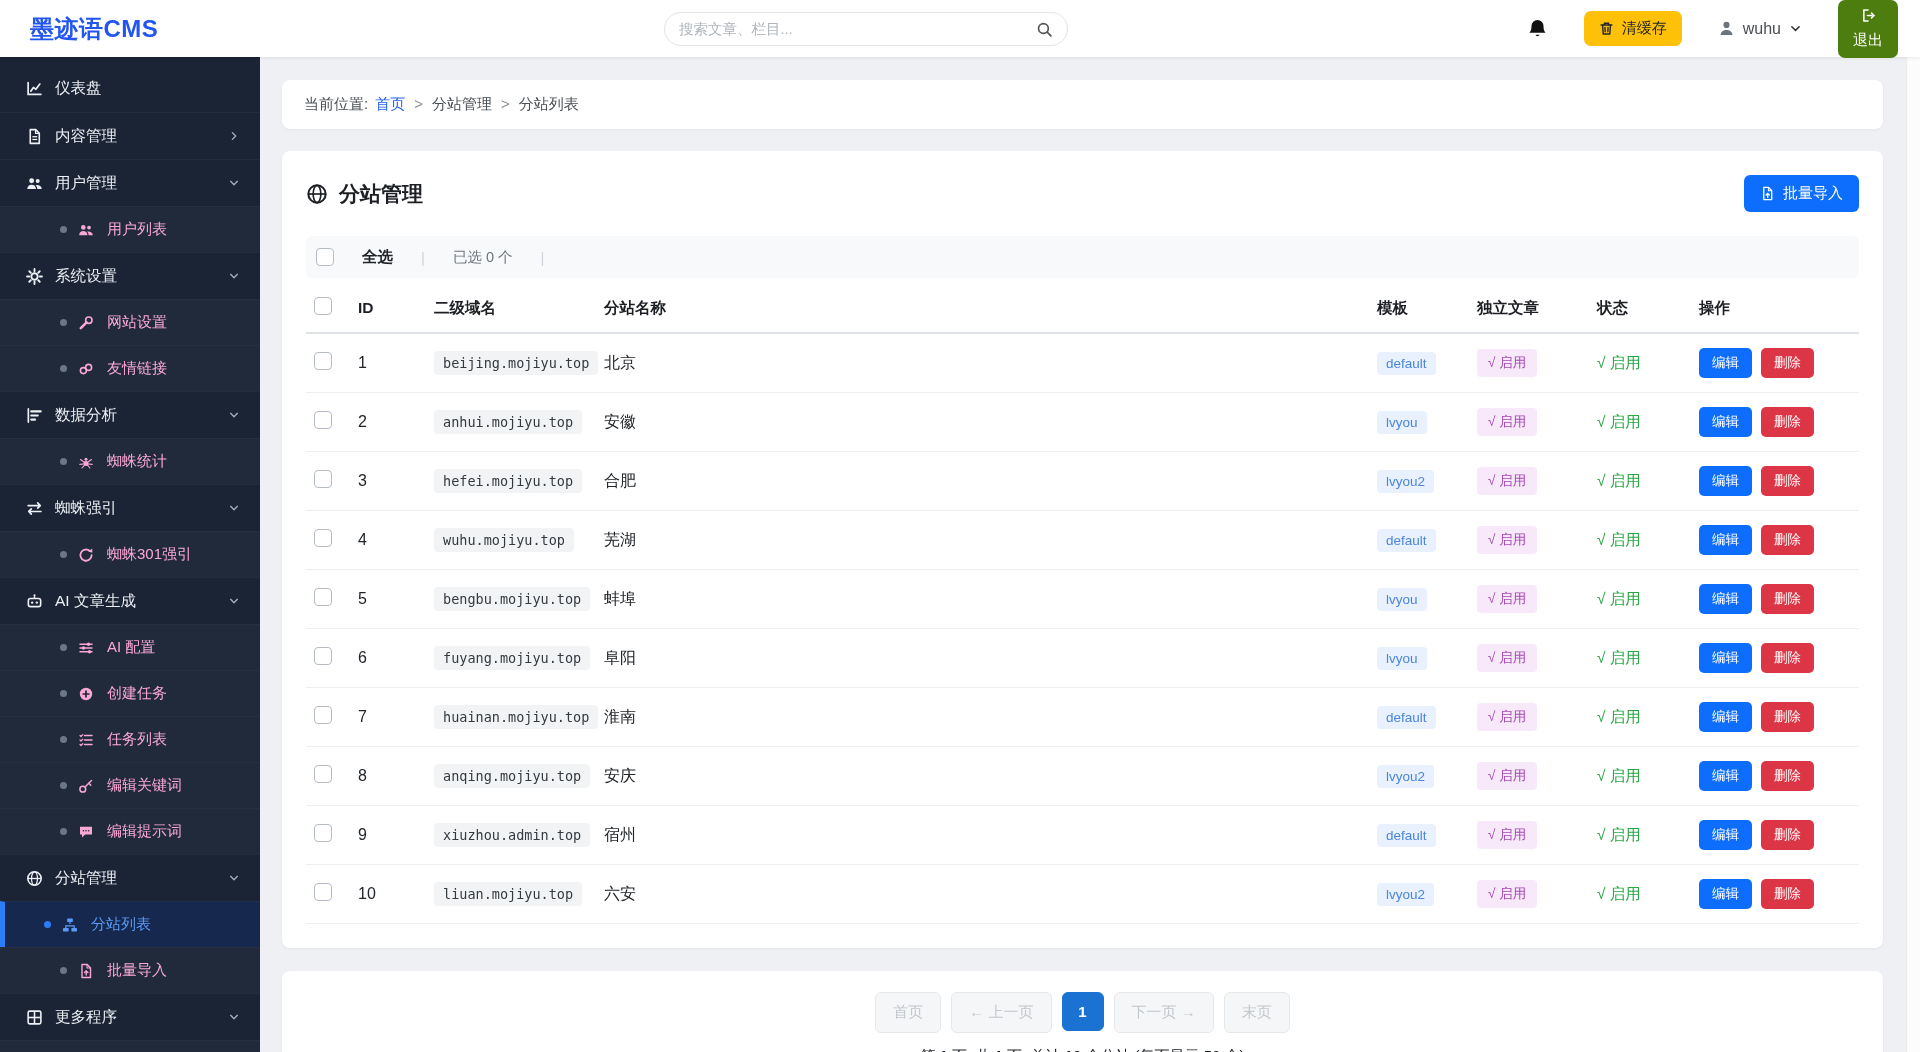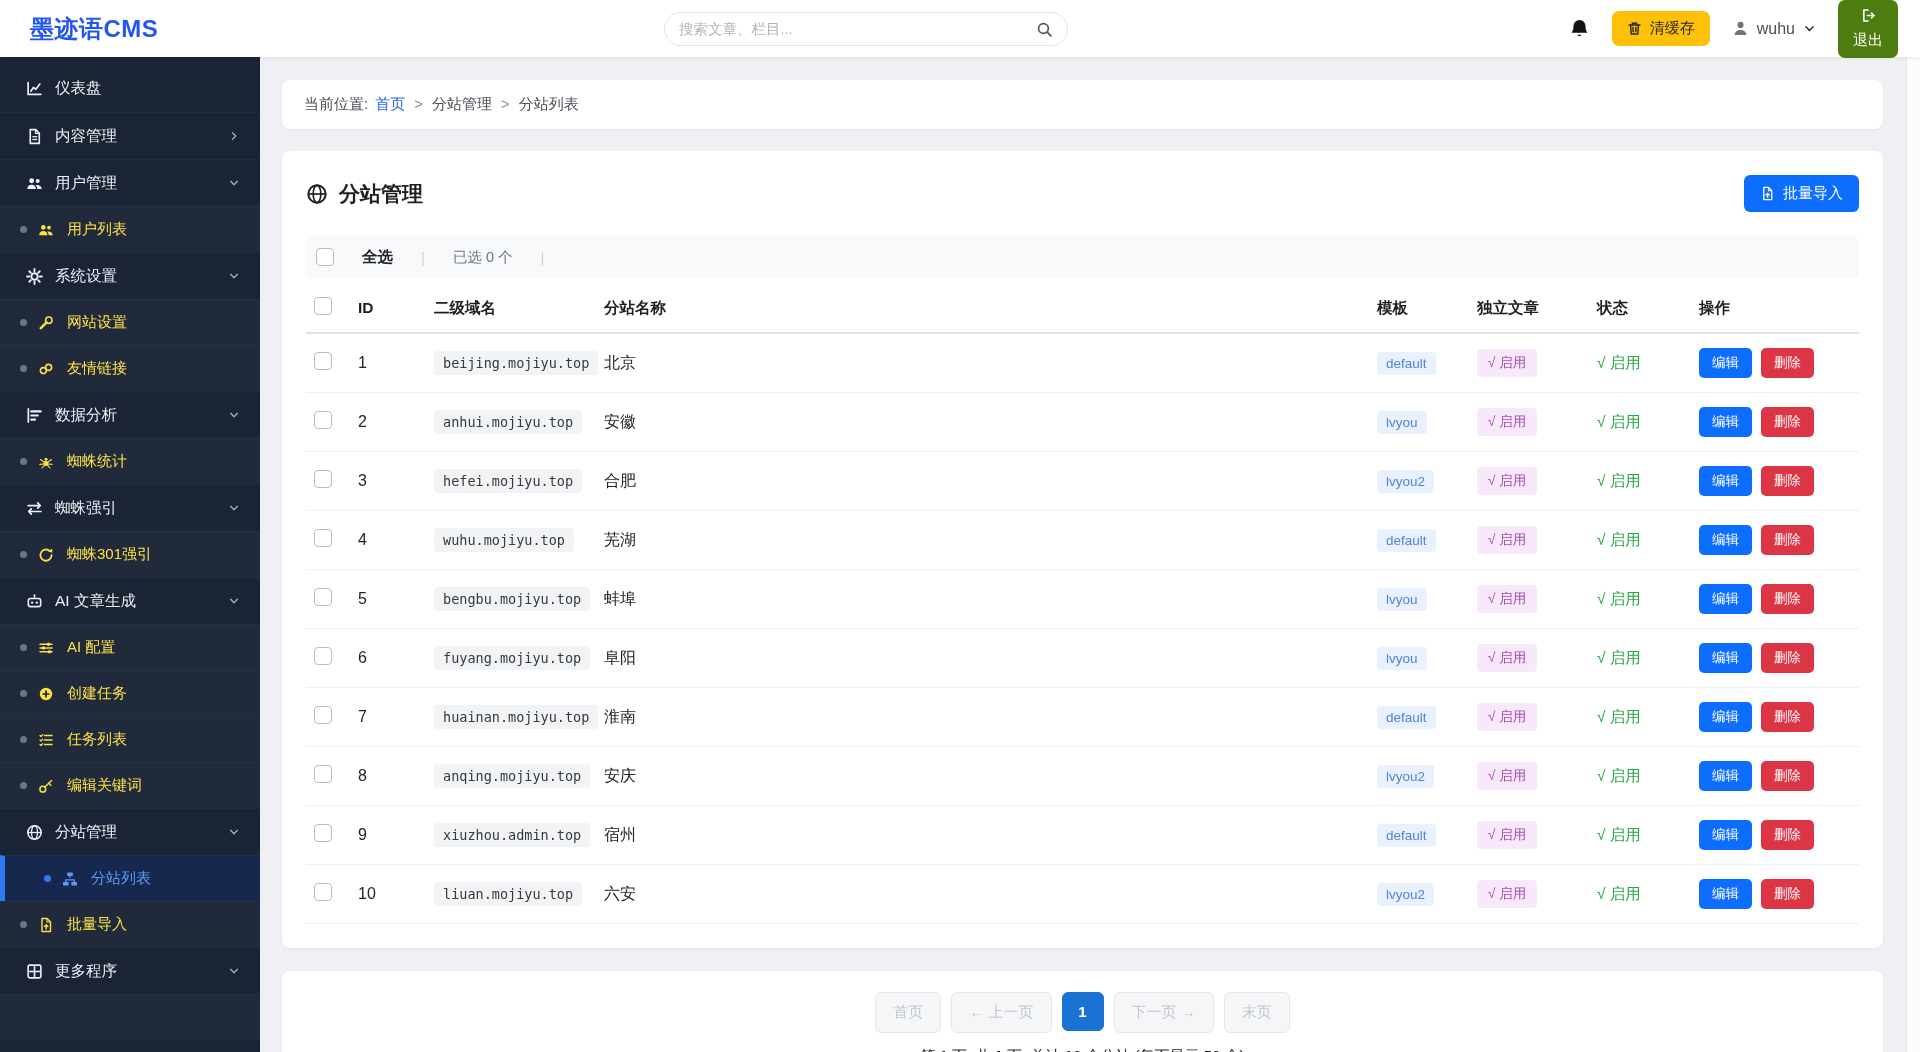--- a/index.html
+++ b/index.html
@@ -21,21 +21,21 @@
   }
   .logo { font-size: 24px; font-weight: 700; color: #2356f0; margin-left: 8px; cursor: pointer; letter-spacing: .5px; }
   .search {
     position: absolute; left: 664px; top: 12px; width: 404px; height: 34px;
     border: 1px solid #e2e4e8; border-radius: 17px;
     display: flex; align-items: center; padding: 0 14px; background: #fff;
   }
   .search input { flex: 1; border: none; outline: none; font-size: 14.5px; color: #333; font-family: inherit; background: transparent; }
   .search input::placeholder { color: #aeb4bb; }
   .search .sic { color: #555; }
-  .hdr-right { margin-left: auto; display: flex; align-items: center; gap: 22px; }
+  .hdr-right { margin-left: auto; display: flex; align-items: center; gap: 36px; }
   .bell { color: #111; cursor: pointer; }
   .btn { border: none; border-radius: 7px; font-family: inherit; font-size: 15px; display: inline-flex; align-items: center; gap: 8px; padding: 8px 15px; cursor: pointer; }
   .btn-cache { background: #ffc107; color: #23272b; }
   .btn-logout { background: #4d7c0f; color: #fff; flex-direction: column; }
   .user { display: flex; align-items: center; gap: 8px; color: #4a4f55; font-size: 16px; cursor: pointer; }
   .user .pic { color: #6c757d; }
   .user .chev { color: #333; }
 
   
   aside {
@@ -46,21 +46,21 @@
   .side-l1 {
     height: 47px; display: flex; align-items: center;
     padding: 0 20px 0 26px; color: #edf0f4; font-size: 15.5px;
     border-top: 1px solid rgba(255,255,255,.045); cursor: pointer;
   }
   .side-l1:first-child { border-top: none; }
   .side-l1 .ico { width: 17px; height: 17px; margin-right: 12px; flex: 0 0 auto; }
   .side-l1 .chev { width: 12px; height: 12px; margin-left: auto; color: #a7b0bc; }
   .side-l2 {
     height: 46px; display: flex; align-items: center;
-    padding-left: 20px; color: #fde047; font-size: 15px;
+    padding-left: 60px; color: #f9a8d4; font-size: 15px;
     background: rgba(255,255,255,.028);
     border-top: 1px solid rgba(255,255,255,.03); cursor: pointer;
   }
   .side-l2 .bullet { width: 7px; height: 7px; border-radius: 50%; background: #6b7687; margin-right: 11px; flex: 0 0 auto; }
   .side-l2 .ico { width: 16px; height: 16px; margin-right: 13px; flex: 0 0 auto; }
   .side-l2.active {
     background: #16284e; border-left: 5px solid #2e7bf6;
     padding-left: 39px; color: #5b9bf8;
   }
   .side-l2.active .bullet { background: #2e7bf6; }
@@ -455,20 +455,27 @@
           <use href="#sym-task-list-icon"></use>
         </svg>
         <span class="lbl">任务列表</span>
       </div>
       <div class="side-l2">
         <span class="bullet"></span>
         <svg class="ic ico">
           <use href="#sym-key-icon"></use>
         </svg>
         <span class="lbl">编辑关键词</span>
+      </div>
+      <div class="side-l2">
+        <span class="bullet"></span>
+        <svg class="ic ico">
+          <use href="#sym-comment-icon"></use>
+        </svg>
+        <span class="lbl">编辑提示词</span>
       </div>
       <div class="side-l1">
         <svg class="ic ico">
           <use href="#sym-globe-icon"></use>
         </svg>
         <span class="lbl">分站管理</span>
         <svg class="ic chev">
           <use href="#sym-chevron-down"></use>
         </svg>
       </div>

